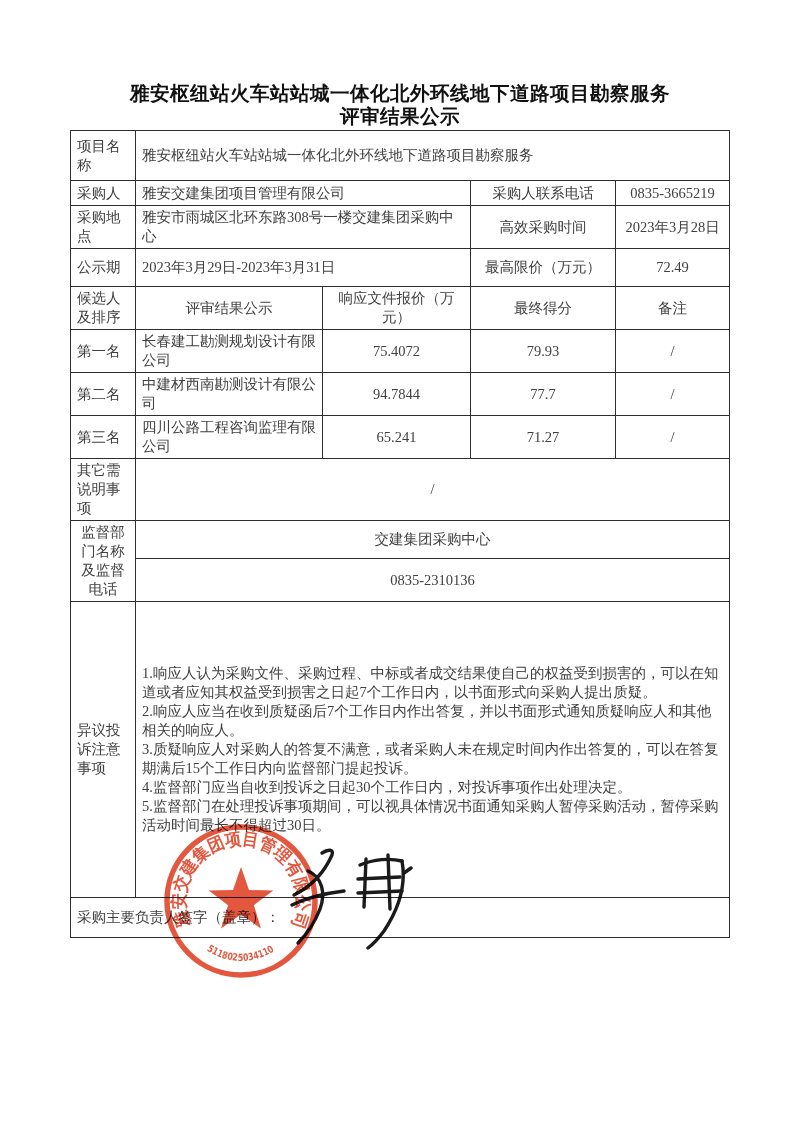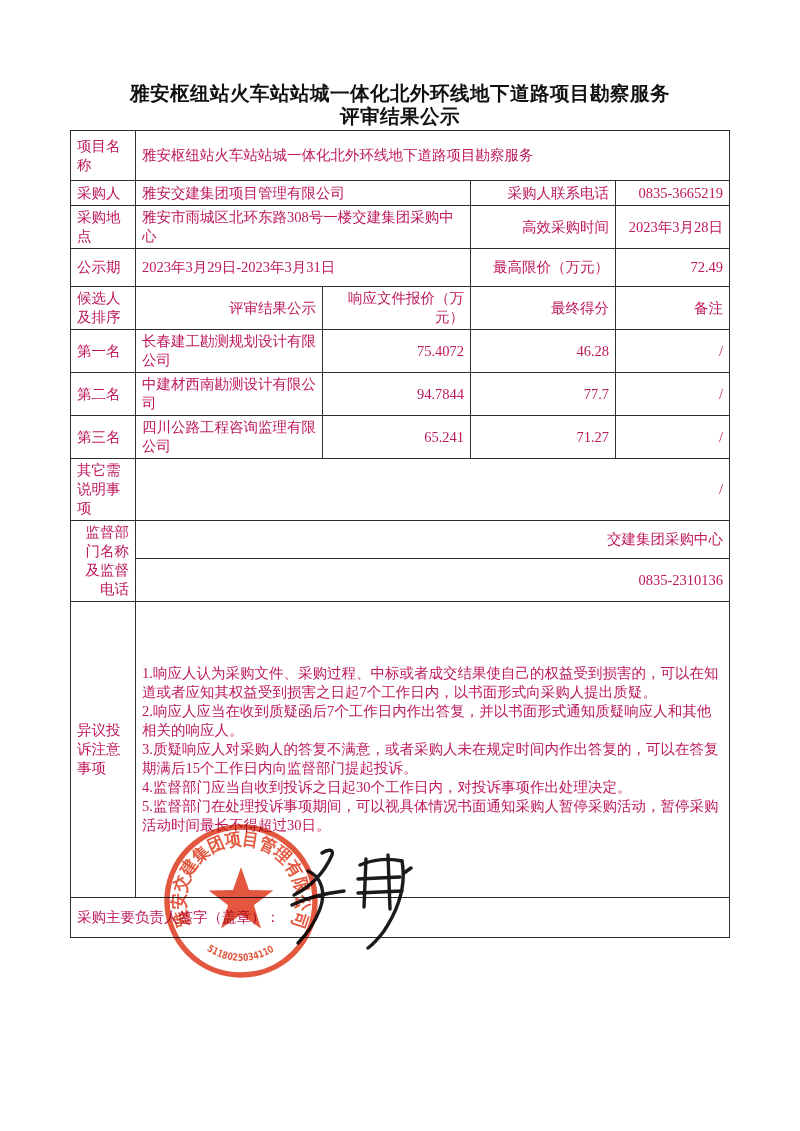--- a/index.html
+++ b/index.html
@@ -13,31 +13,31 @@
   }
   .page{position:absolute;inset:0;}
   .title{
     position:absolute;top:82px;left:0;width:800px;
     text-align:center;font-weight:bold;font-size:19.5px;line-height:23px;
     color:#111;letter-spacing:0.5px;
   }
   table.doc{
     position:absolute;left:70px;top:130px;
     width:659px;border-collapse:collapse;table-layout:fixed;
-    font-size:14.5px;color:#be185d;
+    font-size:14.5px;color:#404040;
   }
   table.doc td,table.doc th{
     border:1.6px solid #2d2d2d;
     padding:2px 6px;
     font-weight:normal;
     vertical-align:middle;
     overflow:hidden;
   }
   .lbl{text-align:left;padding:2px 3px;}
-  .ctr{text-align:right;}
+  .ctr{text-align:center;}
   .val{text-align:left;}
   .vtop{vertical-align:top;padding-top:5px;}
   .r1{height:50px;} .r2{height:25px;} .r3{height:42px;} .r4{height:38px;}
   .r5{height:36px;} .r6{height:43px;} .r7{height:40px;} .r8{height:40px;}
   .r9{height:40px;} .r10a{height:38px;} .r10b{height:42px;}
   .r11{height:296px;} .r12{height:40px;}
   .price-hd{padding:2px 12px;}
   .addr{padding-right:28px;}
   .name-cell{padding:2px 8px 2px 4px;}
   .notes-cell{padding:4px 10px;}
@@ -103,21 +103,21 @@
       <th class="ctr">评审结果公示</th>
       <th class="ctr price-hd">响应文件报价（万元）</th>
       <th class="ctr">最终得分</th>
       <th class="ctr">备注</th>
     </tr>
 
     <tr class="r6">
       <td class="lbl">第一名</td>
       <td class="val name-cell">长春建工勘测规划设计有限公司</td>
       <td class="ctr">75.4072</td>
-      <td class="ctr">46.28</td>
+      <td class="ctr">79.93</td>
       <td class="ctr">/</td>
     </tr>
 
     <tr class="r7">
       <td class="lbl">第二名</td>
       <td class="val name-cell">中建材西南勘测设计有限公司</td>
       <td class="ctr">94.7844</td>
       <td class="ctr">77.7</td>
       <td class="ctr">/</td>
     </tr>

